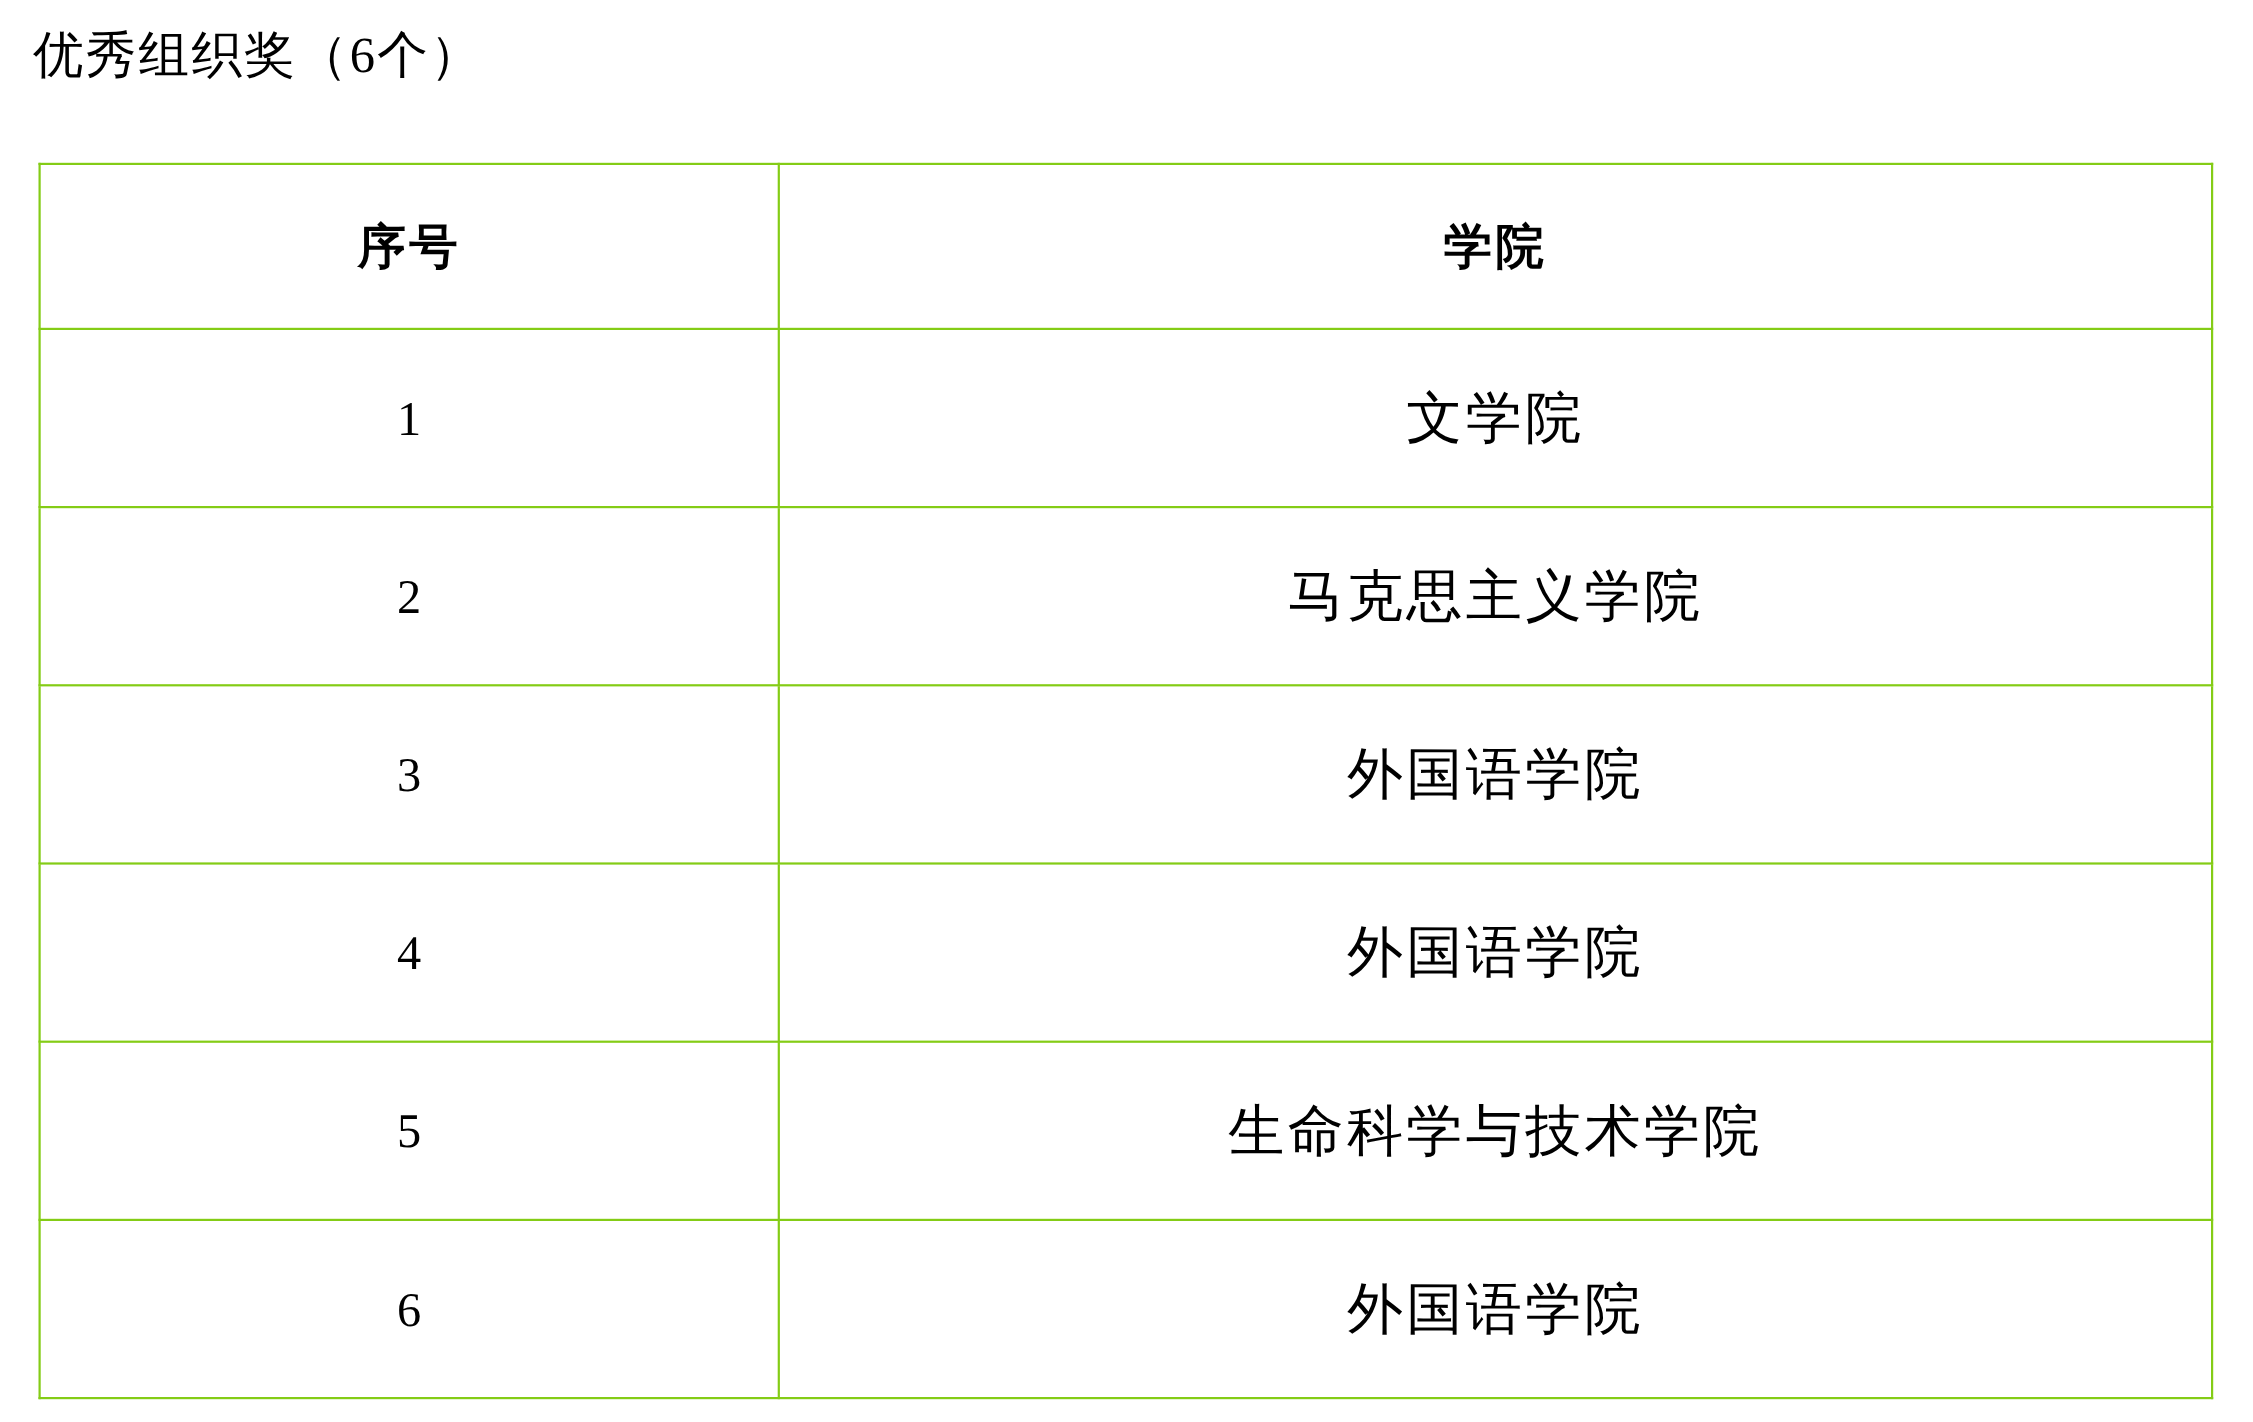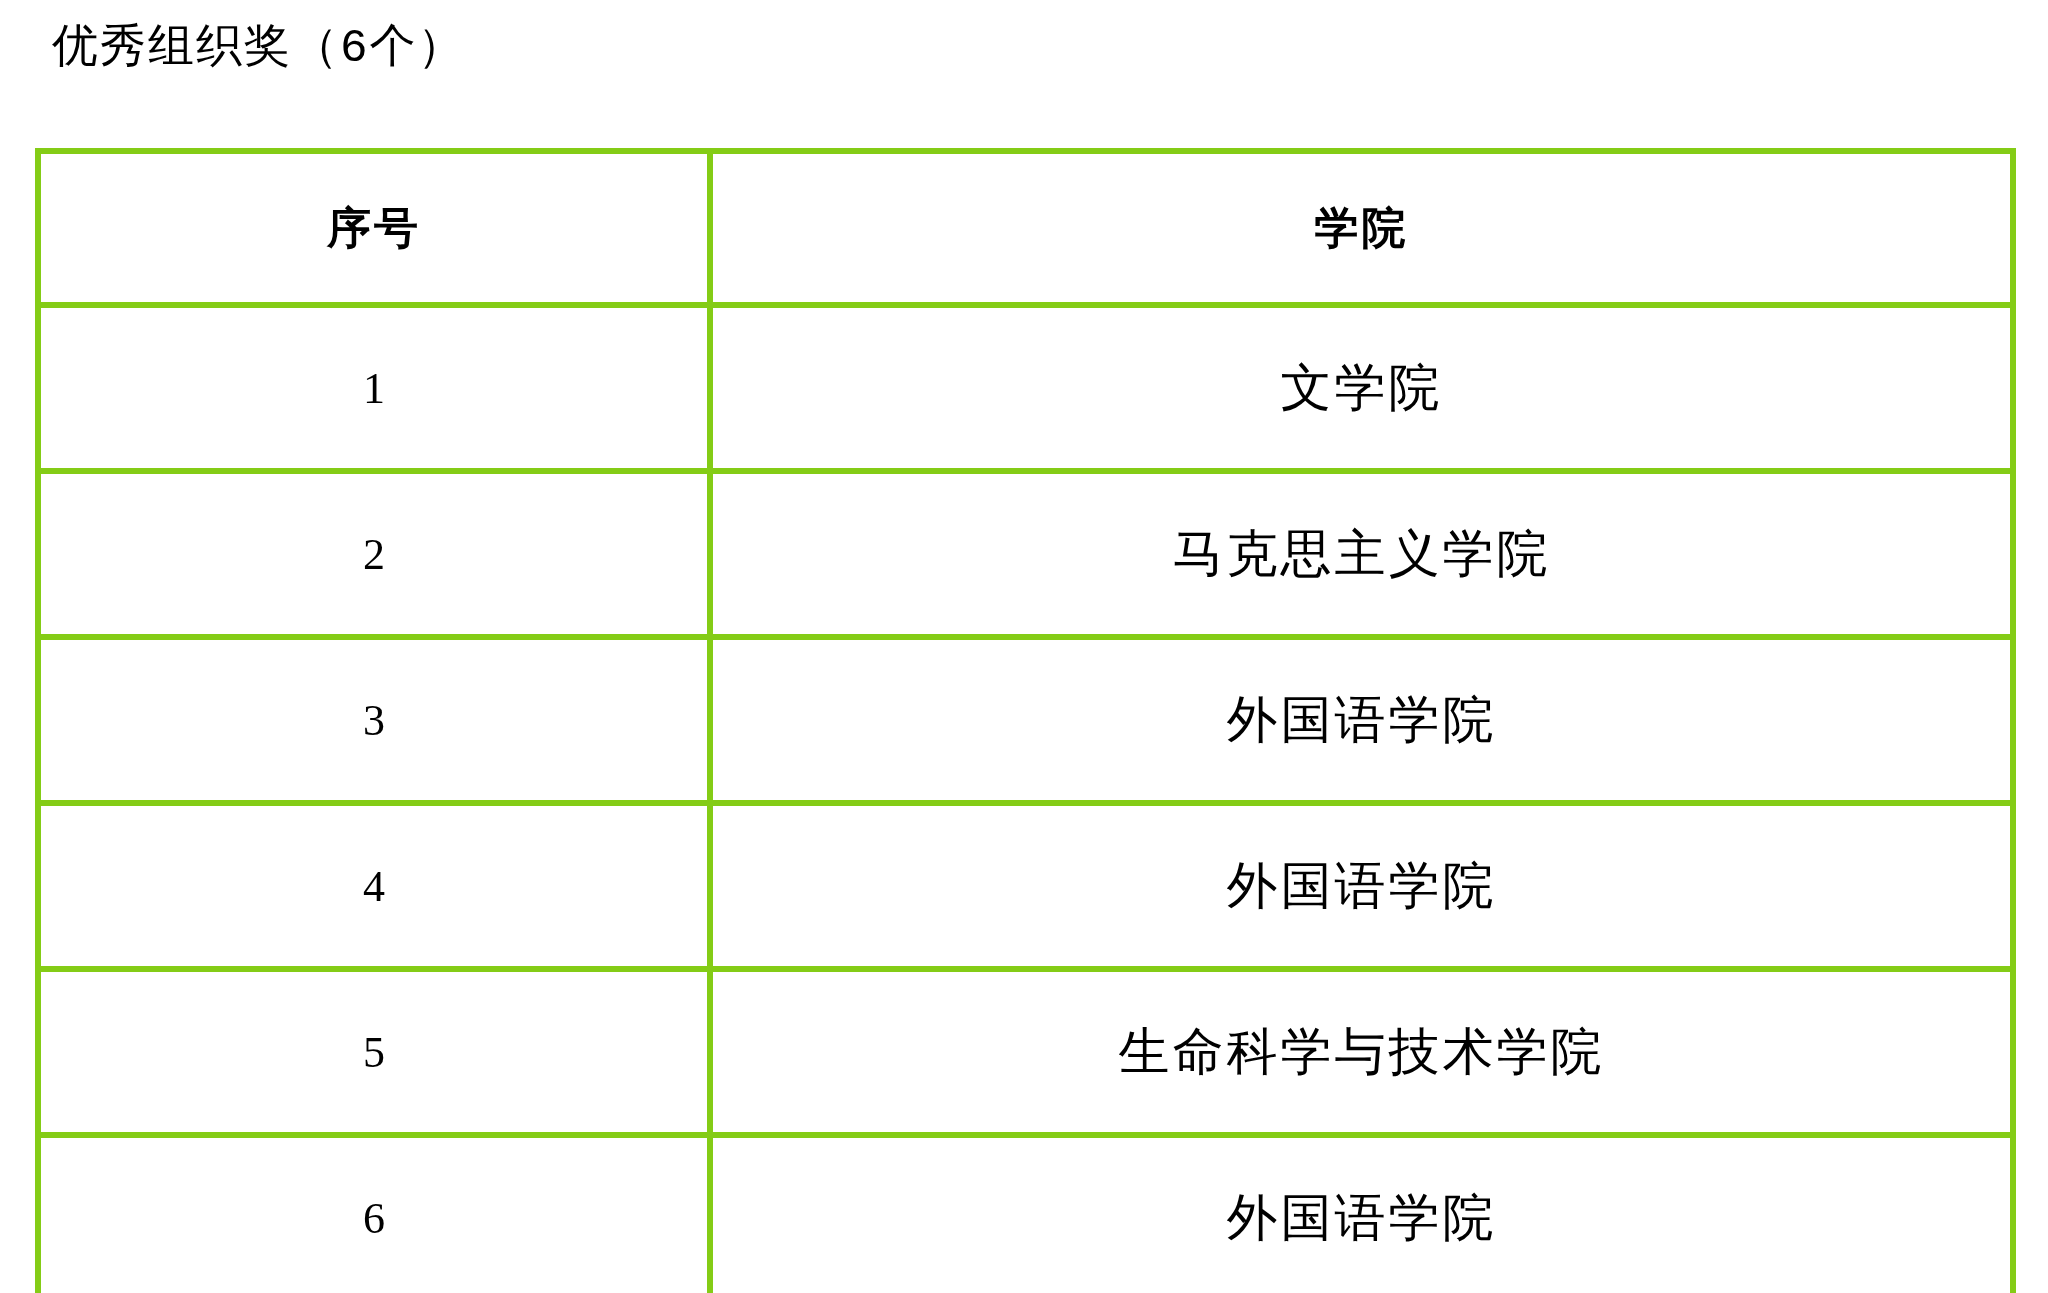--- a/index.html
+++ b/index.html
@@ -16,42 +16,42 @@
   }
   .page {
     position: relative;
     width: 2048px;
     height: 1293px;
     box-sizing: border-box;
     padding: 0;
   }
   .doc-heading {
     position: absolute;
-    left: 52px;
+    left: 30px;
     top: 22px;
     font-size: 46px;
     line-height: 1.2;
     letter-spacing: 2px;
     white-space: nowrap;
-    font-family: Liberation Mono, monospace;
+    font-family: Liberation Serif, serif;
     font-weight: 400;
   }
   .award-table {
     position: absolute;
     left: 35px;
     top: 148px;
     width: 1975px;
     border-collapse: collapse;
     table-layout: fixed;
   }
   .award-table col.col-index { width: 672px; }
   .award-table col.col-college { width: 1303px; }
   .award-table th,
   .award-table td {
-    border: 6px solid #84cc16;
+    border: 2px solid #84cc16;
     text-align: center;
     vertical-align: middle;
     height: 160px;
     padding: 0;
   }
   .award-table th {
     font-size: 44px;
     font-weight: bold;
     letter-spacing: 3px;
     height: 148px;

